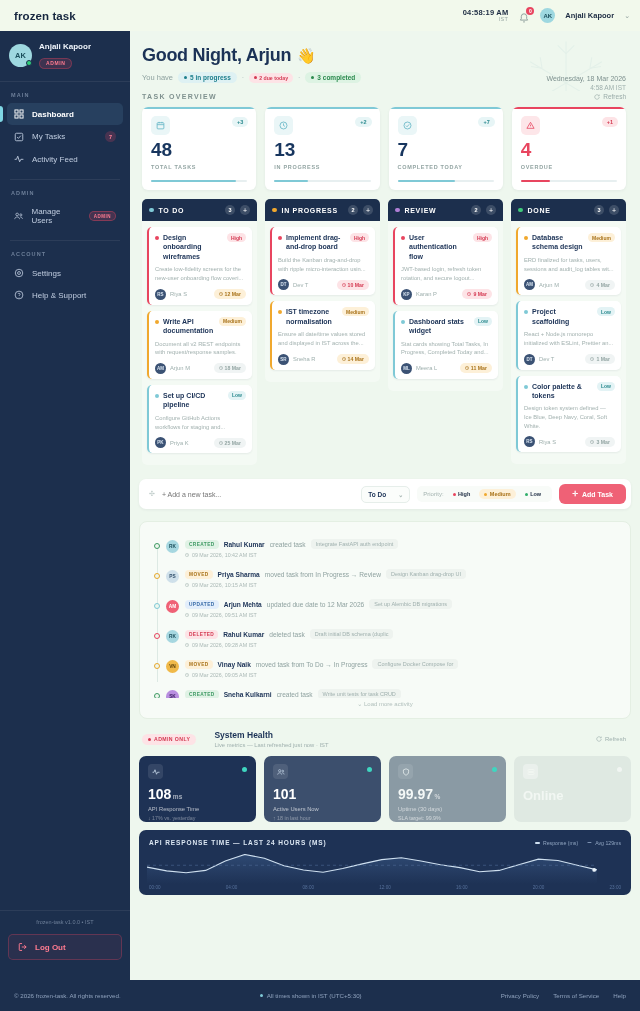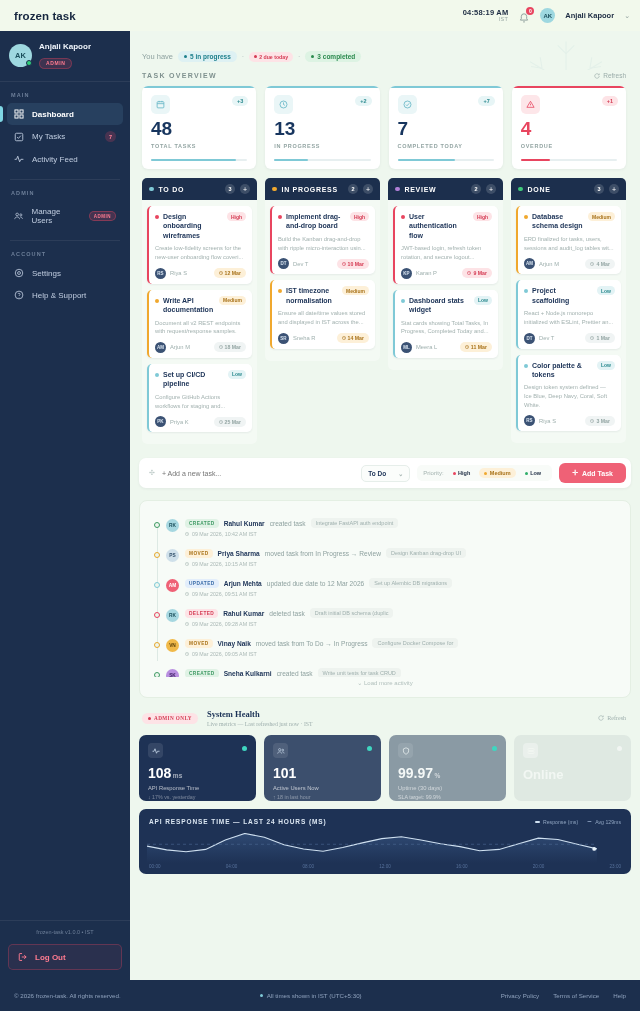--- a/index.html
+++ b/index.html
@@ -85,21 +85,21 @@
   }
   .sb-admin-tag {
     font-size: 4.5px; font-weight: bold; letter-spacing: .5px; color: #ff7b90;
     background: rgba(232,69,95,.2); border: 1px solid rgba(232,69,95,.4);
     border-radius: 5px; padding: 1.5px 4px;
   }
   .sb-divide { height: 1px; background: rgba(255,255,255,.07); margin: 9px 10px 0; }
   .sb-foot { margin-top: auto; }
   .sb-ver { font-size: 5.5px; color: #6d7f99; text-align: center; padding: 8px 0 9px; border-top: 1px solid rgba(255,255,255,.07); }
   .sb-logout {
-    display: flex; align-items: center; gap: 7px; margin: 0 8px 10px; padding: 7px 9px;
+    display: flex; align-items: center; gap: 7px; margin: 0 8px 20px; padding: 7px 9px;
     border: 1px solid rgba(232,69,95,.3); border-radius: 5px; color: #ff7b90;
     font-size: 8px; font-weight: bold; cursor: pointer; background: rgba(232,69,95,.07);
   }
 
   
   .main { flex: 1 1 auto; min-width: 0; overflow: hidden; position: relative; background: #eef7ee; }
 
   .hero { position: relative; padding: 14px 14px 8px 12px; overflow: hidden; }
   .snowflake {
     position: absolute; right: 28px; top: 6px; width: 92px; height: 92px; opacity: .13;
@@ -254,21 +254,21 @@
   .vtag.MOVED { background: #fdf0d8; color: #a9731a; }
   .vtag.UPDATED { background: #e3eefb; color: #3a6ca8; }
   .vtag.DELETED { background: #fde3e6; color: #d43a52; }
   .act .who { font-size: 6.6px; font-weight: bold; color: #1b3256; }
   .act .what { font-size: 6.6px; color: #8fa2a0; }
   .act .ref { font-size: 5.5px; color: #9fb0ae; background: #eef3ef; border-radius: 4px; padding: 2px 5px; white-space: nowrap; overflow: hidden; text-overflow: ellipsis; max-width: 150px; }
   .act .ts { font-size: 5.3px; color: #a9b8b5; margin-top: 3px; display: flex; align-items: center; gap: 3px; }
   .loadmore { text-align: center; font-size: 6px; color: #b2c0bd; padding: 2px 0 7px; cursor: pointer; }
 
   
-  .sh-head { display: flex; align-items: center; gap: 9px; padding: 11px 14px 0 12px; font-family: Liberation Serif, serif; }
+  .sh-head { display: flex; align-items: center; gap: 18px; padding: 11px 14px 0 12px; }
   .adminonly { font-size: 5.2px; font-weight: bold; letter-spacing: .4px; color: #d43a52; background: #fde3e6; border-radius: 7px; padding: 2.5px 6px; display: flex; align-items: center; gap: 3px; }
   .sh-head .tt { font-size: 8.5px; font-weight: bold; color: #1b3256; }
   .sh-head .st { font-size: 5.8px; color: #9fb0ae; margin-top: 2px; }
   .sh-refresh { margin-left: auto; font-size: 6px; color: #9fb0ae; display: flex; align-items: center; gap: 3px; cursor: pointer; }
 
   .metrics { display: flex; gap: 8px; padding: 8px 9px 0 9px; }
   .metric { flex: 1 1 0; border-radius: 7px; padding: 8px 9px 9px; position: relative; height: 66px; }
   .metric.m1 { background: #1e3255; }
   .metric.m2 { background: #3c4f6d; }
   .metric.m3 { background: #8a9aa4; }
@@ -420,20 +420,24 @@
 
     <div class="main">
 
       <div class="hero">
         <svg class="snowflake" viewBox="0 0 100 100" fill="none" stroke="#9fc4c8" stroke-width="1.2">
           <path d="M50 5v90M11 27l78 46M89 27L11 73"></path>
           <path d="M50 18l-9-9M50 18l9-9M50 82l-9 9M50 82l9 9"></path>
           <path d="M24 34l-12-2M24 34l-2-12M76 66l12 2M76 66l2 12"></path>
           <path d="M76 34l12-2M76 34l2-12M24 66l-12 2M24 66l-2 12"></path>
         </svg>
+        <div class="greet">
+          <h1>Good Night, Arjun</h1>
+          <span class="wave">👋</span>
+        </div>
         <div class="subline">
           <span class="you">You have</span>
           <span class="pill ip">
               <i class="d" style="background:#1d7f8c"></i>
               <span>5 in progress</span>
             </span>
           <span class="sep">·</span>
           <span class="pill due">
               <i class="d" style="background:#d43a52"></i>
               <span>2 due today</span>

